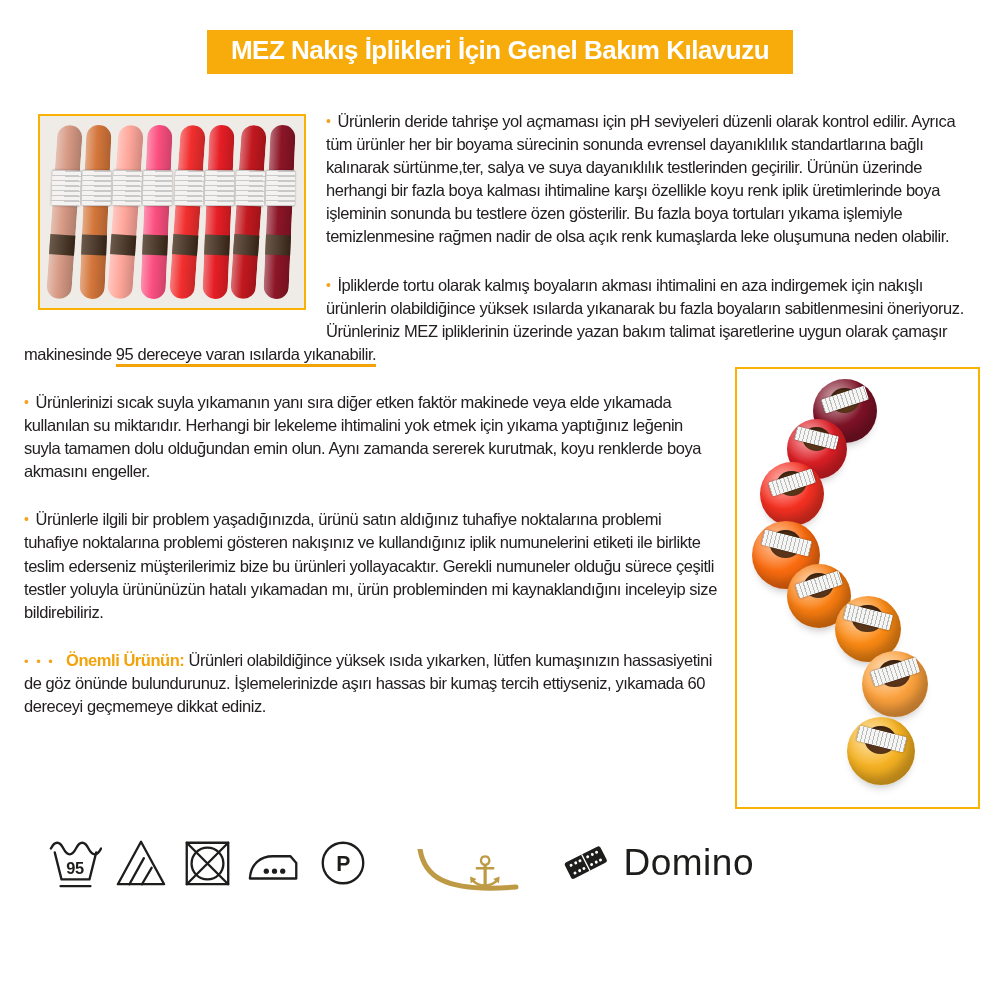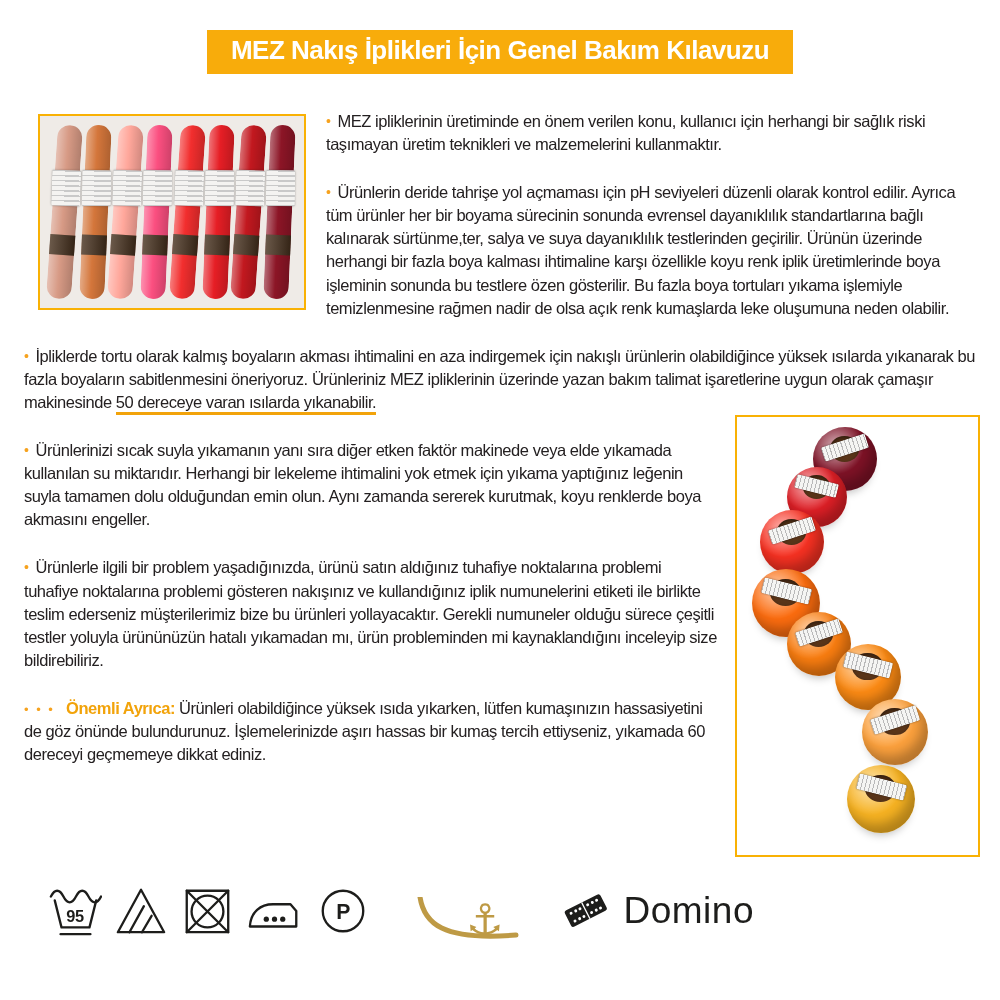--- a/index.html
+++ b/index.html
@@ -123,26 +123,25 @@
           <div class="slabel"></div>
           <div class="sband"></div>
         </div>
         <div class="skein" style="--c: #8C1526;">
           <div class="slabel"></div>
           <div class="sband"></div>
         </div>
       </div>
 
 
-    <p><span class="bullet">•</span><span>MEZ ipliklerinin üretiminde en önem verilen konu, kullanıcı için herhangi bir sağlık riski taşımayan üretim teknikleri ve malzemelerini kullanmaktır.</span></p>
 
     <p><span class="bullet">•</span><span>Ürünlerin deride tahrişe yol açmaması için pH seviyeleri düzenli olarak kontrol edilir. Ayrıca tüm ürünler her bir boyama sürecinin sonunda evrensel dayanıklılık standartlarına bağlı kalınarak sürtünme,ter, salya ve suya dayanıklılık testlerinden geçirilir. Ürünün üzerinde herhangi bir fazla boya kalması ihtimaline karşı özellikle koyu renk iplik üretimlerinde boya işleminin sonunda bu testlere özen gösterilir. Bu fazla boya tortuları yıkama işlemiyle temizlenmesine rağmen nadir de olsa açık renk kumaşlarda leke oluşumuna neden olabilir.</span></p>
 
     <p><span class="bullet">•</span><span>İpliklerde tortu olarak kalmış boyaların akması ihtimalini en aza indirgemek için nakışlı ürünlerin olabildiğince yüksek ısılarda yıkanarak bu fazla boyaların sabitlenmesini öneriyoruz. Ürünleriniz MEZ ipliklerinin üzerinde yazan bakım talimat işaretlerine uygun olarak çamaşır makinesinde</span>
-      <span class="u95">50 dereceye varan ısılarda yıkanabilir.</span></p>
+      <span class="u95">95 dereceye varan ısılarda yıkanabilir.</span></p>
 
     <div class="photo-balls">
         <div class="ball" style="left: 76px; top: 10px; width: 64px; height: 64px; --c: #7E1226;">
           <div class="hole"></div>
           <div class="blabel"></div>
         </div>
         <div class="ball" style="left: 50px; top: 50px; width: 60px; height: 60px; --c: #DE1F26;">
           <div class="hole"></div>
           <div class="blabel"></div>
         </div>
@@ -170,21 +169,21 @@
           <div class="hole"></div>
           <div class="blabel"></div>
         </div>
       </div>
 
     <p><span class="bullet">•</span><span>Ürünlerinizi sıcak suyla yıkamanın yanı sıra diğer etken faktör makinede veya elde yıkamada kullanılan su miktarıdır. Herhangi bir lekeleme ihtimalini yok etmek için yıkama yaptığınız leğenin suyla tamamen dolu olduğundan emin olun. Aynı zamanda sererek kurutmak, koyu renklerde boya akmasını engeller.</span></p>
 
     <p><span class="bullet">•</span><span>Ürünlerle ilgili bir problem yaşadığınızda, ürünü satın aldığınız tuhafiye noktalarına problemi tuhafiye noktalarına problemi gösteren nakışınız ve kullandığınız iplik numunelerini etiketi ile birlikte teslim ederseniz müşterilerimiz bize bu ürünleri yollayacaktır. Gerekli numuneler olduğu sürece çeşitli testler yoluyla ürününüzün hatalı yıkamadan mı, ürün probleminden mi kaynaklandığını inceleyip size bildirebiliriz.</span></p>
 
     <p><span class="warn-bullets">• • •</span>
-      <span class="warn-lead">Önemli Ayrıca:</span>
+      <span class="warn-lead">Önemli Ürünün:</span>
       <span>Ürünleri olabildiğince yüksek ısıda yıkarken, lütfen kumaşınızın hassasiyetini de göz önünde bulundurunuz. İşlemelerinizde aşırı hassas bir kumaş tercih ettiyseniz, yıkamada 60 dereceyi geçmemeye dikkat ediniz.</span></p>
 
     <div class="footer">
       <div class="care-row">
         <svg class="care-icon" width="54" height="58" viewBox="0 0 56 60">
           <path class="stroke" d="M3,15 c4,-8 9,-8 13,0 c4,8 9,8 13,0 c4,-8 9,-8 13,0 c4,8 9,8 13,0"></path>
           <path class="stroke" d="M7,19 L14,47 L43,47 L50,19"></path>
           <text x="28" y="41" text-anchor="middle" font-size="17">95</text>
           <path class="stroke" d="M13,54 L44,54"></path>
         </svg>

